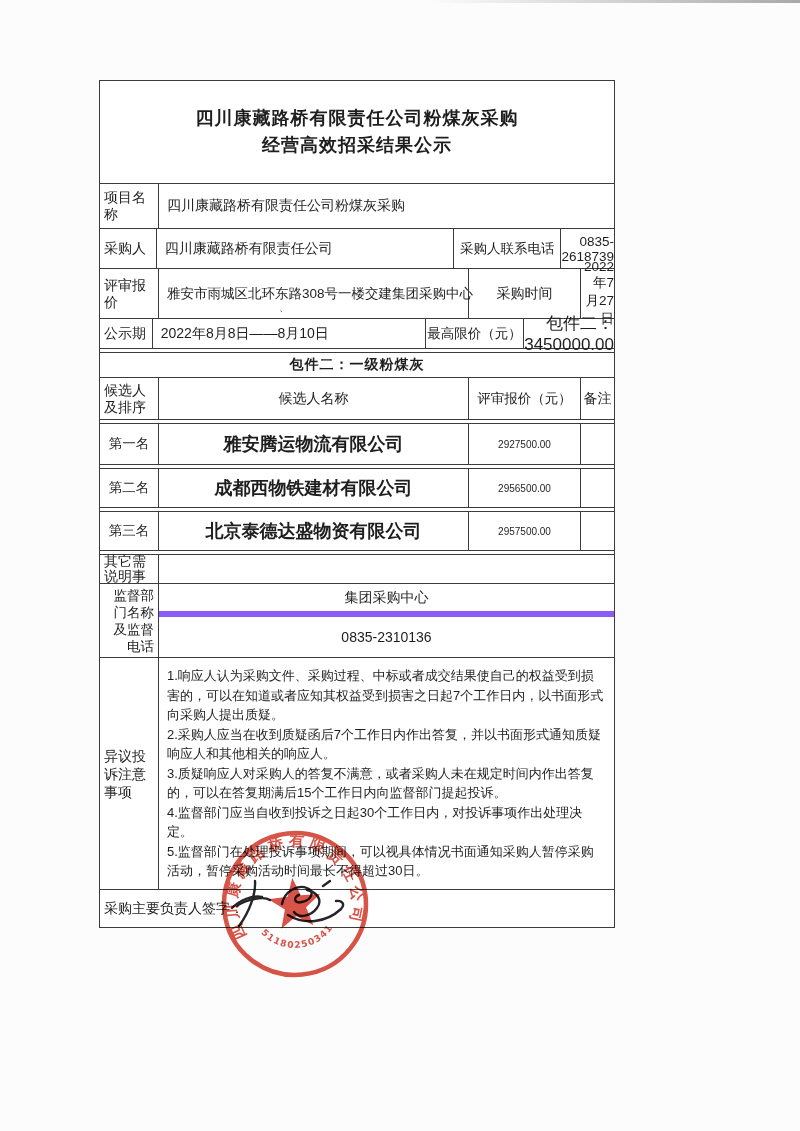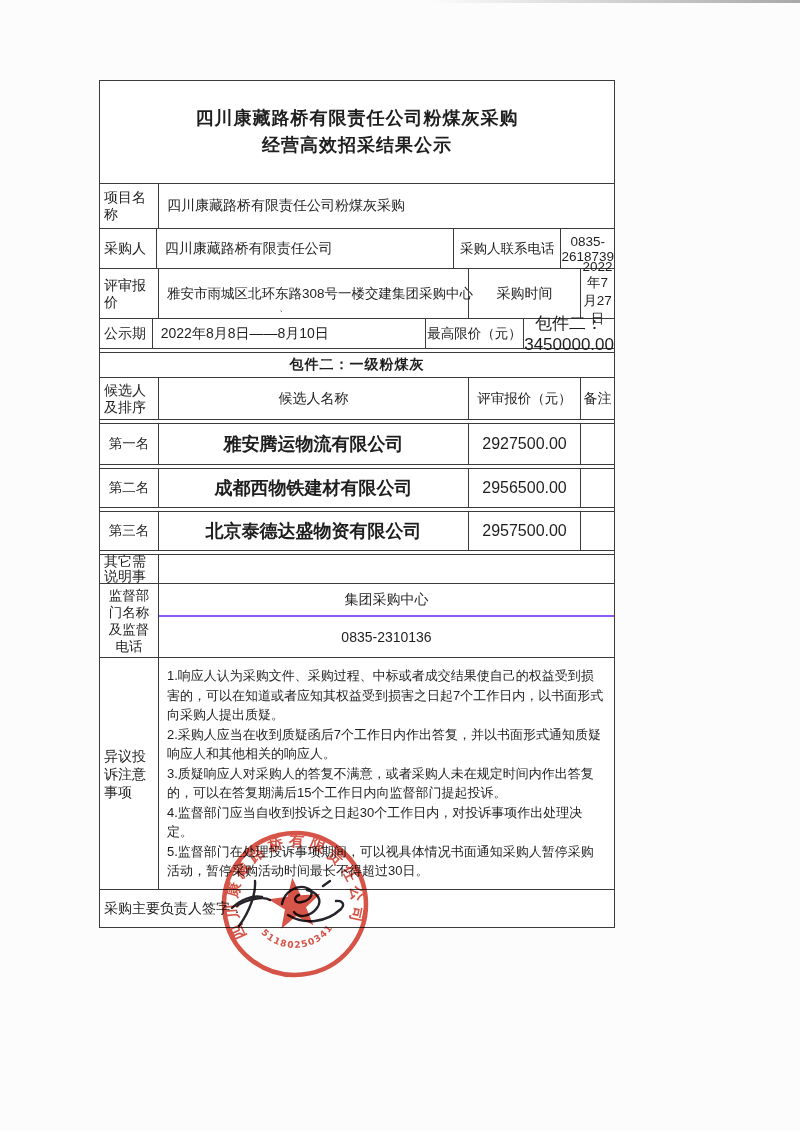--- a/index.html
+++ b/index.html
@@ -33,39 +33,39 @@
     display:flex;align-items:center;position:relative;
   }
   .cell.nb{border-right:none;}
   .c1{width:59px;}
   .c2{width:310px;}
   .c3{width:112px;}
   .c4{flex:1;}
   .grow{flex:1;}
   .label{padding:2px 4px;line-height:17px;}
   .val{padding:2px 8px;}
-  .center{justify-content:center;text-align:center;}
+  .center{justify-content:center;text-align:right;}
   .titlerow{height:103px;}
   .title-cell{flex-direction:column;justify-content:center;}
   .doc-title{
     font-size:18px;font-weight:bold;line-height:27px;
     letter-spacing:1px;text-align:center;
   }
   .h45{height:45px;} .h40{height:40px;} .h50{height:50px;}
   .h30{height:30px;} .h42{height:42px;} .h26{height:26px;}
   .h37{height:37px;} .h74{height:74px;} .h232{height:232px;}
   .tight{line-height:15px;}
   .small{font-size:17px;}
   .f135{font-size:13.5px;}
   .pkg{font-size:14px;font-weight:600;letter-spacing:1px;}
   .company{font-weight:600;font-size:18px;}
-  .price{font-size:16px;}
+  .price{font-size:10px;}
   .nowrap{white-space:nowrap;}
   .sup-col{display:flex;flex-direction:column;flex:1;}
-  .sup-row1{height:33px;border-bottom:2px solid #8b5cf6;display:flex;align-items:center;justify-content:center;box-sizing:border-box;}
+  .sup-row1{height:33px;border-bottom:6px solid #8b5cf6;display:flex;align-items:center;justify-content:center;box-sizing:border-box;}
   .sup-row2{flex:1;display:flex;align-items:center;justify-content:center;}
   .objection-text{
     padding:6px 10px 6px 8px;font-size:13px;line-height:19.5px;
     white-space:pre-line;
   }
   .objection-label{line-height:18px;}
   .sig-label{padding-left:4px;font-size:14px;}
   .stray-mark{
     position:absolute;left:120px;top:32px;font-size:10px;color:#4a4a4a;
   }

